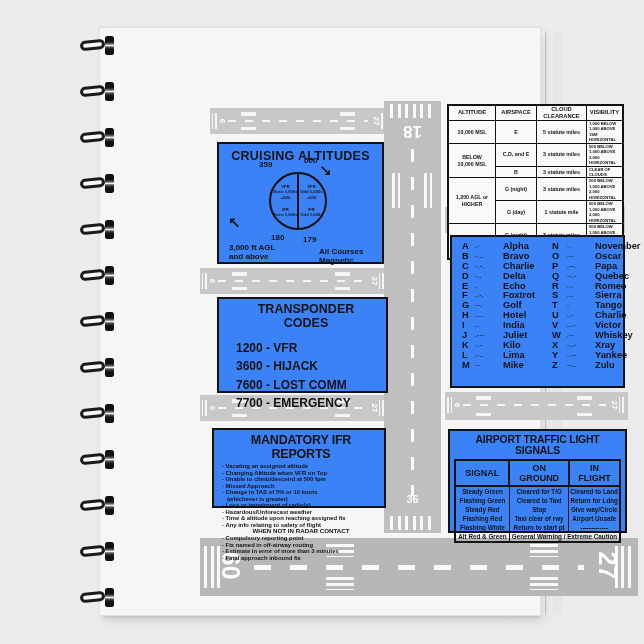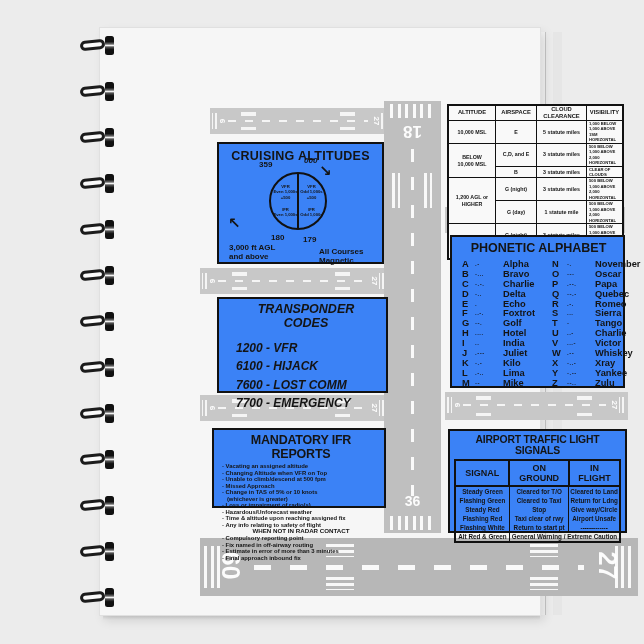--- a/index.html
+++ b/index.html
@@ -32,21 +32,21 @@
   
   .vkeys{position:absolute;left:6px;width:45px;height:14px;
          background:repeating-linear-gradient(90deg,rgba(255,255,255,.92) 0 3px,transparent 3px 7.5px);}
   .vkeys-top{top:3px;} .vkeys-bot{top:415px;}
   .vdash{position:absolute;left:26.5px;top:48px;width:3.5px;height:347px;
          background:repeating-linear-gradient(180deg,rgba(255,255,255,.92) 0 13px,transparent 13px 28px);}
   .vtdz{position:absolute;top:72px;width:11px;height:35px;
         background:repeating-linear-gradient(90deg,rgba(255,255,255,.9) 0 2.5px,transparent 2.5px 5.5px);}
   .vtdz-l{left:8px;} .vtdz-r{left:40px;}
   .num-18{left:0;right:0;top:22px;text-align:center;font-size:17px;transform:rotate(180deg);}
-  .num-36{left:0;right:0;top:393px;text-align:center;font-size:14px;}
+  .num-36{left:0;right:0;top:393px;text-align:center;font-size:11px;}
   
   .hkeys{position:absolute;top:8px;width:19px;height:42px;
          background:repeating-linear-gradient(90deg,rgba(255,255,255,.92) 0 3px,transparent 3px 6.5px);}
   .hkeys-l{left:4px;} .hkeys-r{left:415px;}
   .hdash{position:absolute;left:54px;top:27px;width:330px;height:4.5px;
          background:repeating-linear-gradient(90deg,rgba(255,255,255,.92) 0 17px,transparent 17px 36px);}
   .htdz{position:absolute;width:28px;height:13px;
         background:repeating-linear-gradient(180deg,rgba(255,255,255,.9) 0 3px,transparent 3px 6px);}
   .htdz-t{top:6px;} .htdz-b{top:39px;}
   .htdz-1{left:126px;} .htdz-2{left:330px;}
@@ -78,21 +78,21 @@
   .c-wv{left:2px;top:10px;} .c-ev{left:28px;top:10px;}
   .c-wi{left:2px;top:33px;} .c-ei{left:28px;top:33px;}
   .c-hdg{position:absolute;font-size:8px;font-weight:bold;}
   .c-359{left:40px;top:16px;} .c-000{left:85px;top:12px;font-style:italic;}
   .c-180{left:52px;top:89px;} .c-179{left:84px;top:91px;}
   .c-arr{position:absolute;font-weight:bold;font-size:15px;font-family:"DejaVu Sans",sans-serif;}
   .c-arr-ne{left:100px;top:18px;} .c-arr-sw{left:9px;top:70px;}
   .c-note{position:absolute;font-size:8px;font-weight:bold;white-space:pre-line;line-height:1.15;}
   .c-note-l{left:10px;top:99px;width:66px;} .c-note-r{left:100px;top:103px;width:66px;}
   
-  .p-xpdr{left:117px;top:269px;width:171px;height:96px;padding:4px 0 0 7px;font-style:italic;}
+  .p-xpdr{left:117px;top:269px;width:171px;height:96px;padding:4px 0 0 7px;}
   .p-xpdr .p-title{font-size:12.5px;line-height:1.1;margin-bottom:3px;}
   .xpdr-code{font-size:12px;font-weight:bold;margin-bottom:4.5px;list-style:none;}
   .p-xpdr ul{margin:10px;padding:0;}
   
   .p-ifr{left:112px;top:400px;width:174px;height:80px;padding:3px 4px 0 8px;}
   .p-ifr .p-title{font-size:12.5px;letter-spacing:-.2px;margin-bottom:2px;}
   .ifr-line{font-size:5.9px;font-weight:bold;line-height:6.55px;}
   .ifr-center{font-size:6.2px;font-weight:bold;line-height:6.9px;text-align:center;}
   
   .p-wx{left:347px;top:76px;width:177px;height:110px;border:none;background:none;}
@@ -228,21 +228,21 @@
       <div class="c-note c-note-r">All Courses
 Magnetic</div>
     </div>
 
     <div class="panel p-xpdr">
       <div class="p-title">TRANSPONDER
 CODES</div>
       <ul>
 
       <li class="xpdr-code">1200 - VFR</li>
-          <li class="xpdr-code">6100 - HIJACK</li>
+          <li class="xpdr-code">3600 - HIJACK</li>
           <li class="xpdr-code">7600 - LOST COMM</li>
           <li class="xpdr-code">7700 - EMERGENCY</li>
         </ul>
     </div>
 
     <div class="panel p-ifr">
       <div class="p-title">MANDATORY IFR REPORTS</div>
       <div>
 
       <div class="ifr-line">- Vacating an assigned altitude</div>
@@ -326,21 +326,20 @@
         <tr style="height:10px">
           <td>G (day)</td>
           <td>1 statute mile</td>
           <td class="vis">CLEAR OF CLOUDS</td>
         </tr>
       </tbody>
         </table>
     </div>
 
     <div class="panel p-phon">
-      <div class="p-title">PHONETIC ALPHABET</div>
       <div>
 
           <div class="ph-row">
             <span class="ph-letter">A</span>
             <span class="ph-morse">.-</span>
             <span class="ph-word">Alpha</span>
             <span class="ph-letter">N</span>
             <span class="ph-morse">-.</span>
             <span class="ph-word">November</span>
           </div>

